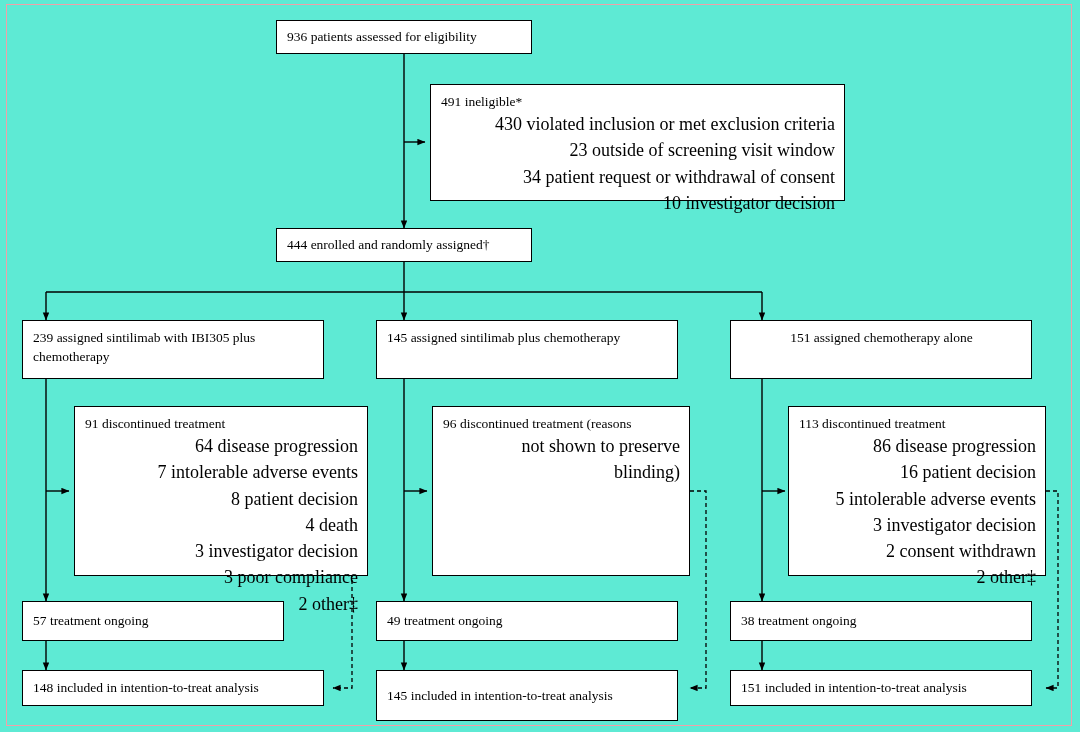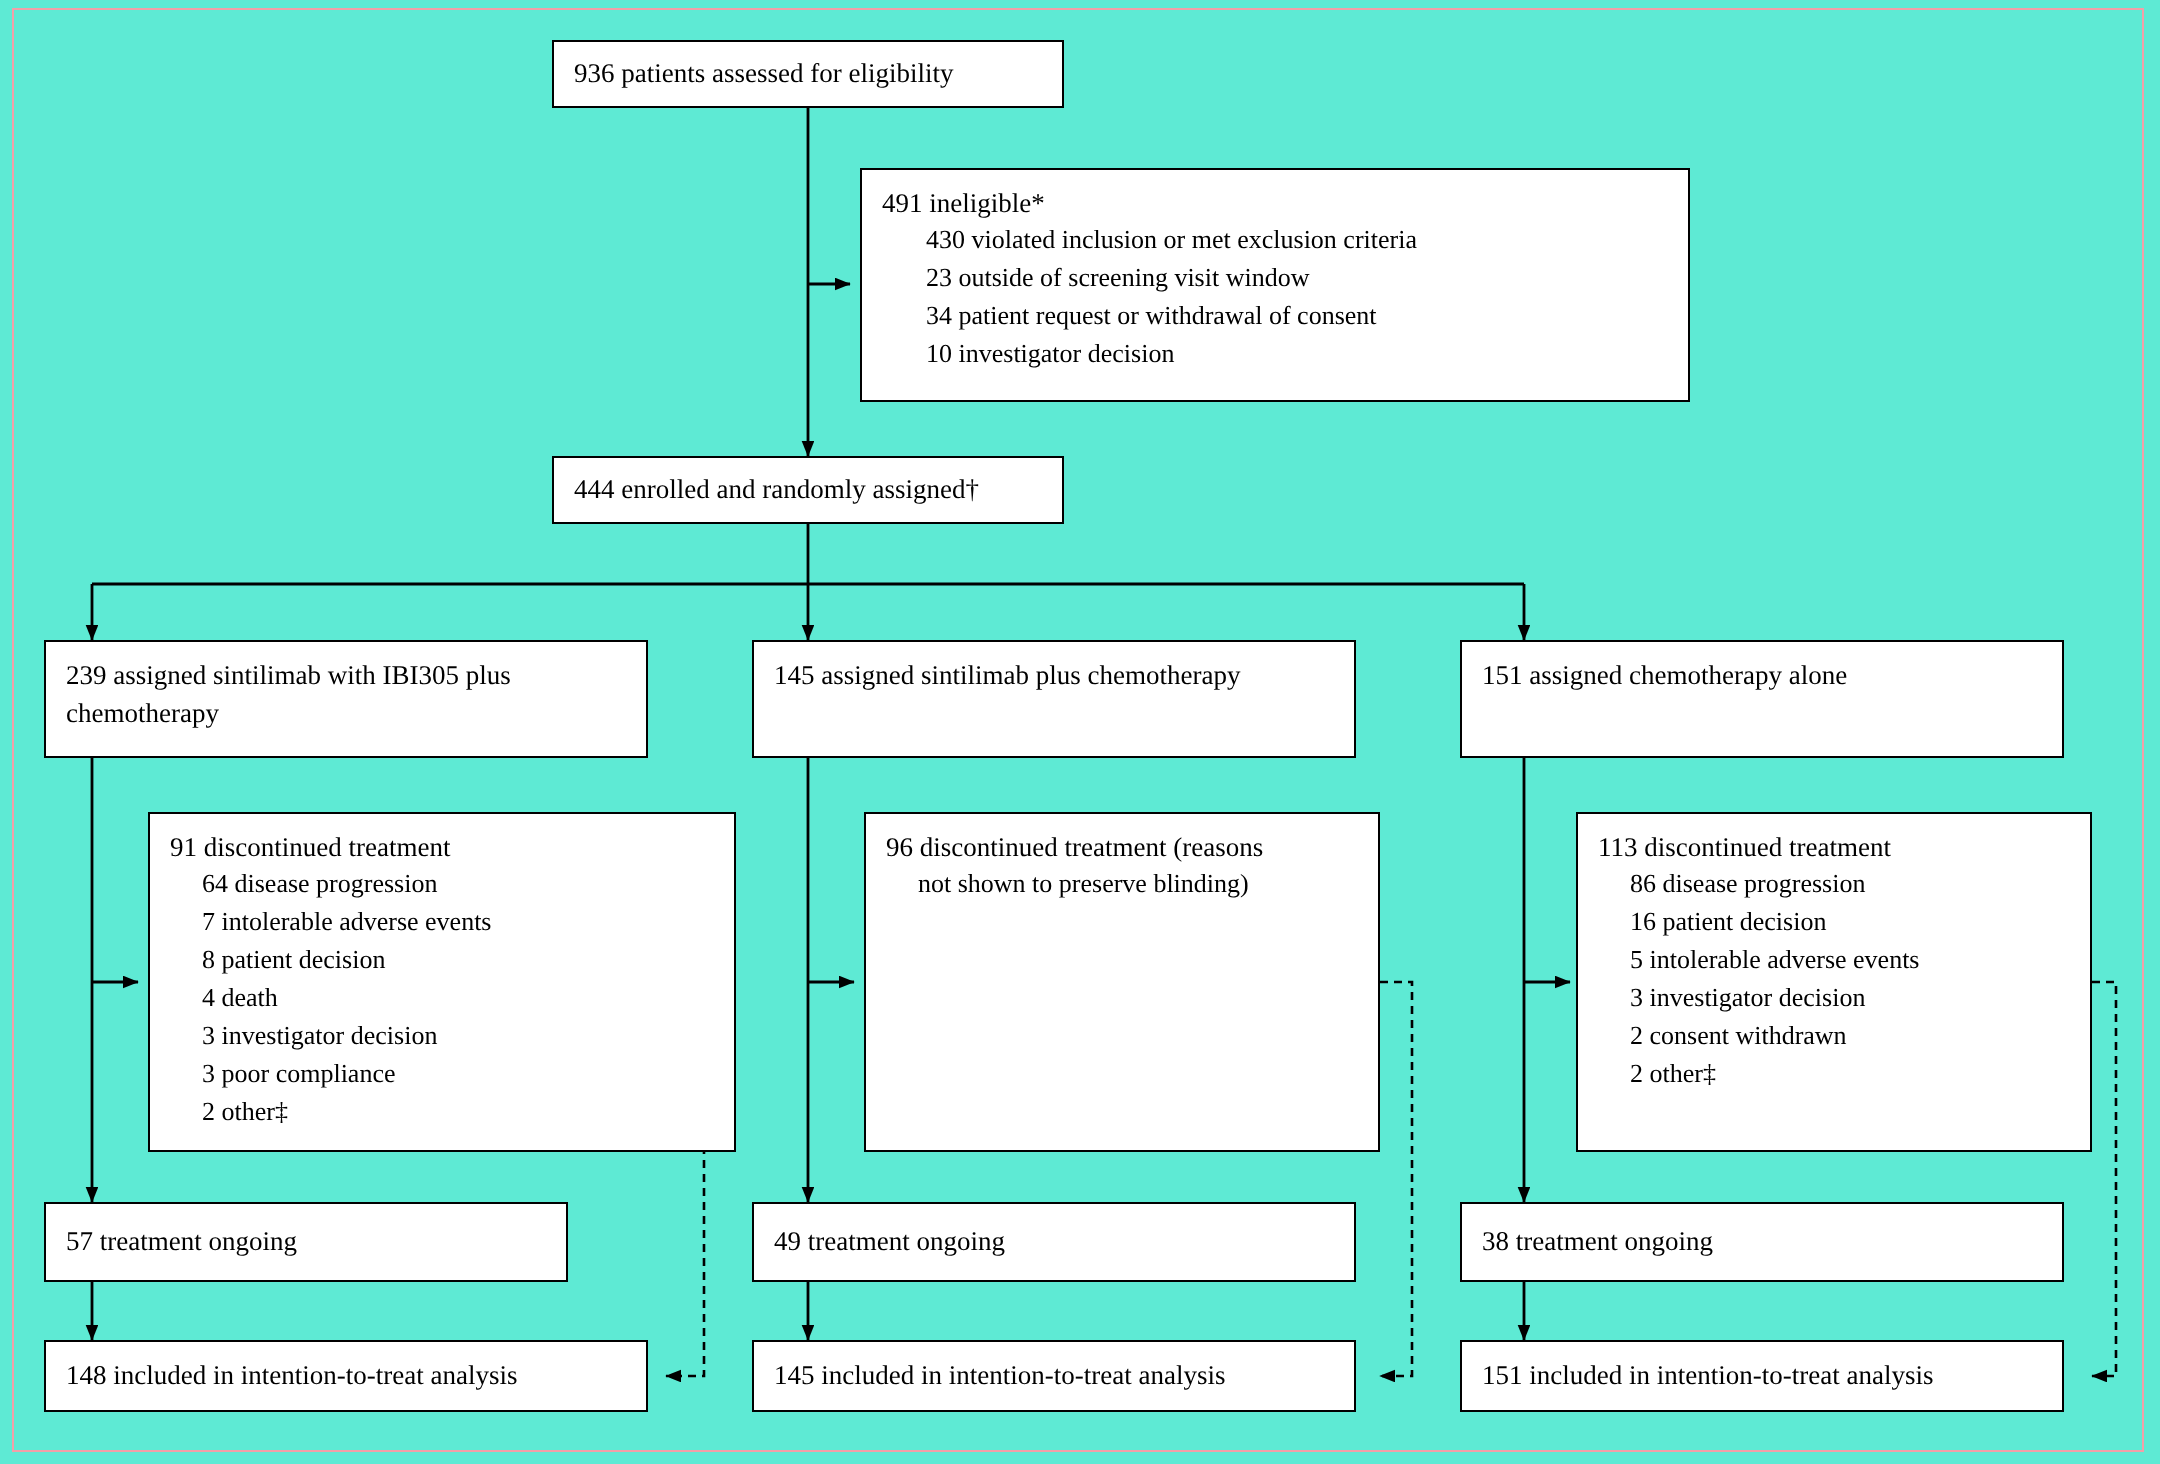--- a/index.html
+++ b/index.html
@@ -39,22 +39,23 @@
   .box .line {
     white-space: pre-wrap;
   }
   .box.center-one {
     display: flex;
     align-items: center;
   }
   .indent1 { padding-left: 16px; }
   .indent2 { padding-left: 22px; }
   .sub {
-    font-size: 13px;
+    font-size: 18px;
     line-height: 1.46;
+    text-align: right;
   }
   svg.connectors {
     position: absolute;
     left: 0;
     top: 0;
     width: 1080px;
     height: 732px;
     pointer-events: none;
   }
 </style>
@@ -118,21 +119,21 @@
   <div class="box center-one" style="left:276px; top:228px; width:256px; height:34px;">
     <span class="line">444 enrolled and randomly assigned†</span>
   </div>
 
   <div class="box" style="left:22px; top:320px; width:302px; height:59px;">
     <div class="line">239 assigned sintilimab with IBI305 plus chemotherapy</div>
   </div>
   <div class="box" style="left:376px; top:320px; width:302px; height:59px;">
     <div class="line">145 assigned sintilimab plus chemotherapy</div>
   </div>
-  <div class="box" style="left:730px; top:320px; width:302px; height:59px;">
+  <div class="box" style="left:730px; top:320px; width:302px; height:59px;text-align:center;">
     <div class="line">151 assigned chemotherapy alone</div>
   </div>
 
   <div class="box" style="left:74px; top:406px; width:294px; height:170px;">
     <div class="line">91 discontinued treatment</div>
     <div class="line sub indent1">64 disease progression</div>
     <div class="line sub indent1">7 intolerable adverse events</div>
     <div class="line sub indent1">8 patient decision</div>
     <div class="line sub indent1">4 death</div>
     <div class="line sub indent1">3 investigator decision</div>
@@ -161,19 +162,19 @@
   <div class="box center-one" style="left:376px; top:601px; width:302px; height:40px;">
     <span class="line">49 treatment ongoing</span>
   </div>
   <div class="box center-one" style="left:730px; top:601px; width:302px; height:40px;">
     <span class="line">38 treatment ongoing</span>
   </div>
 
   <div class="box center-one" style="left:22px; top:670px; width:302px; height:36px;">
     <span class="line">148 included in intention-to-treat analysis</span>
   </div>
-  <div class="box center-one" style="left:376px; top:670px; width:302px; height:36px;">
+  <div class="box center-one" style="left:376px; top:670px; width:302px; height:51px;">
     <span class="line">145 included in intention-to-treat analysis</span>
   </div>
   <div class="box center-one" style="left:730px; top:670px; width:302px; height:36px;">
     <span class="line">151 included in intention-to-treat analysis</span>
   </div>
 </div>
 
 </body></html>

